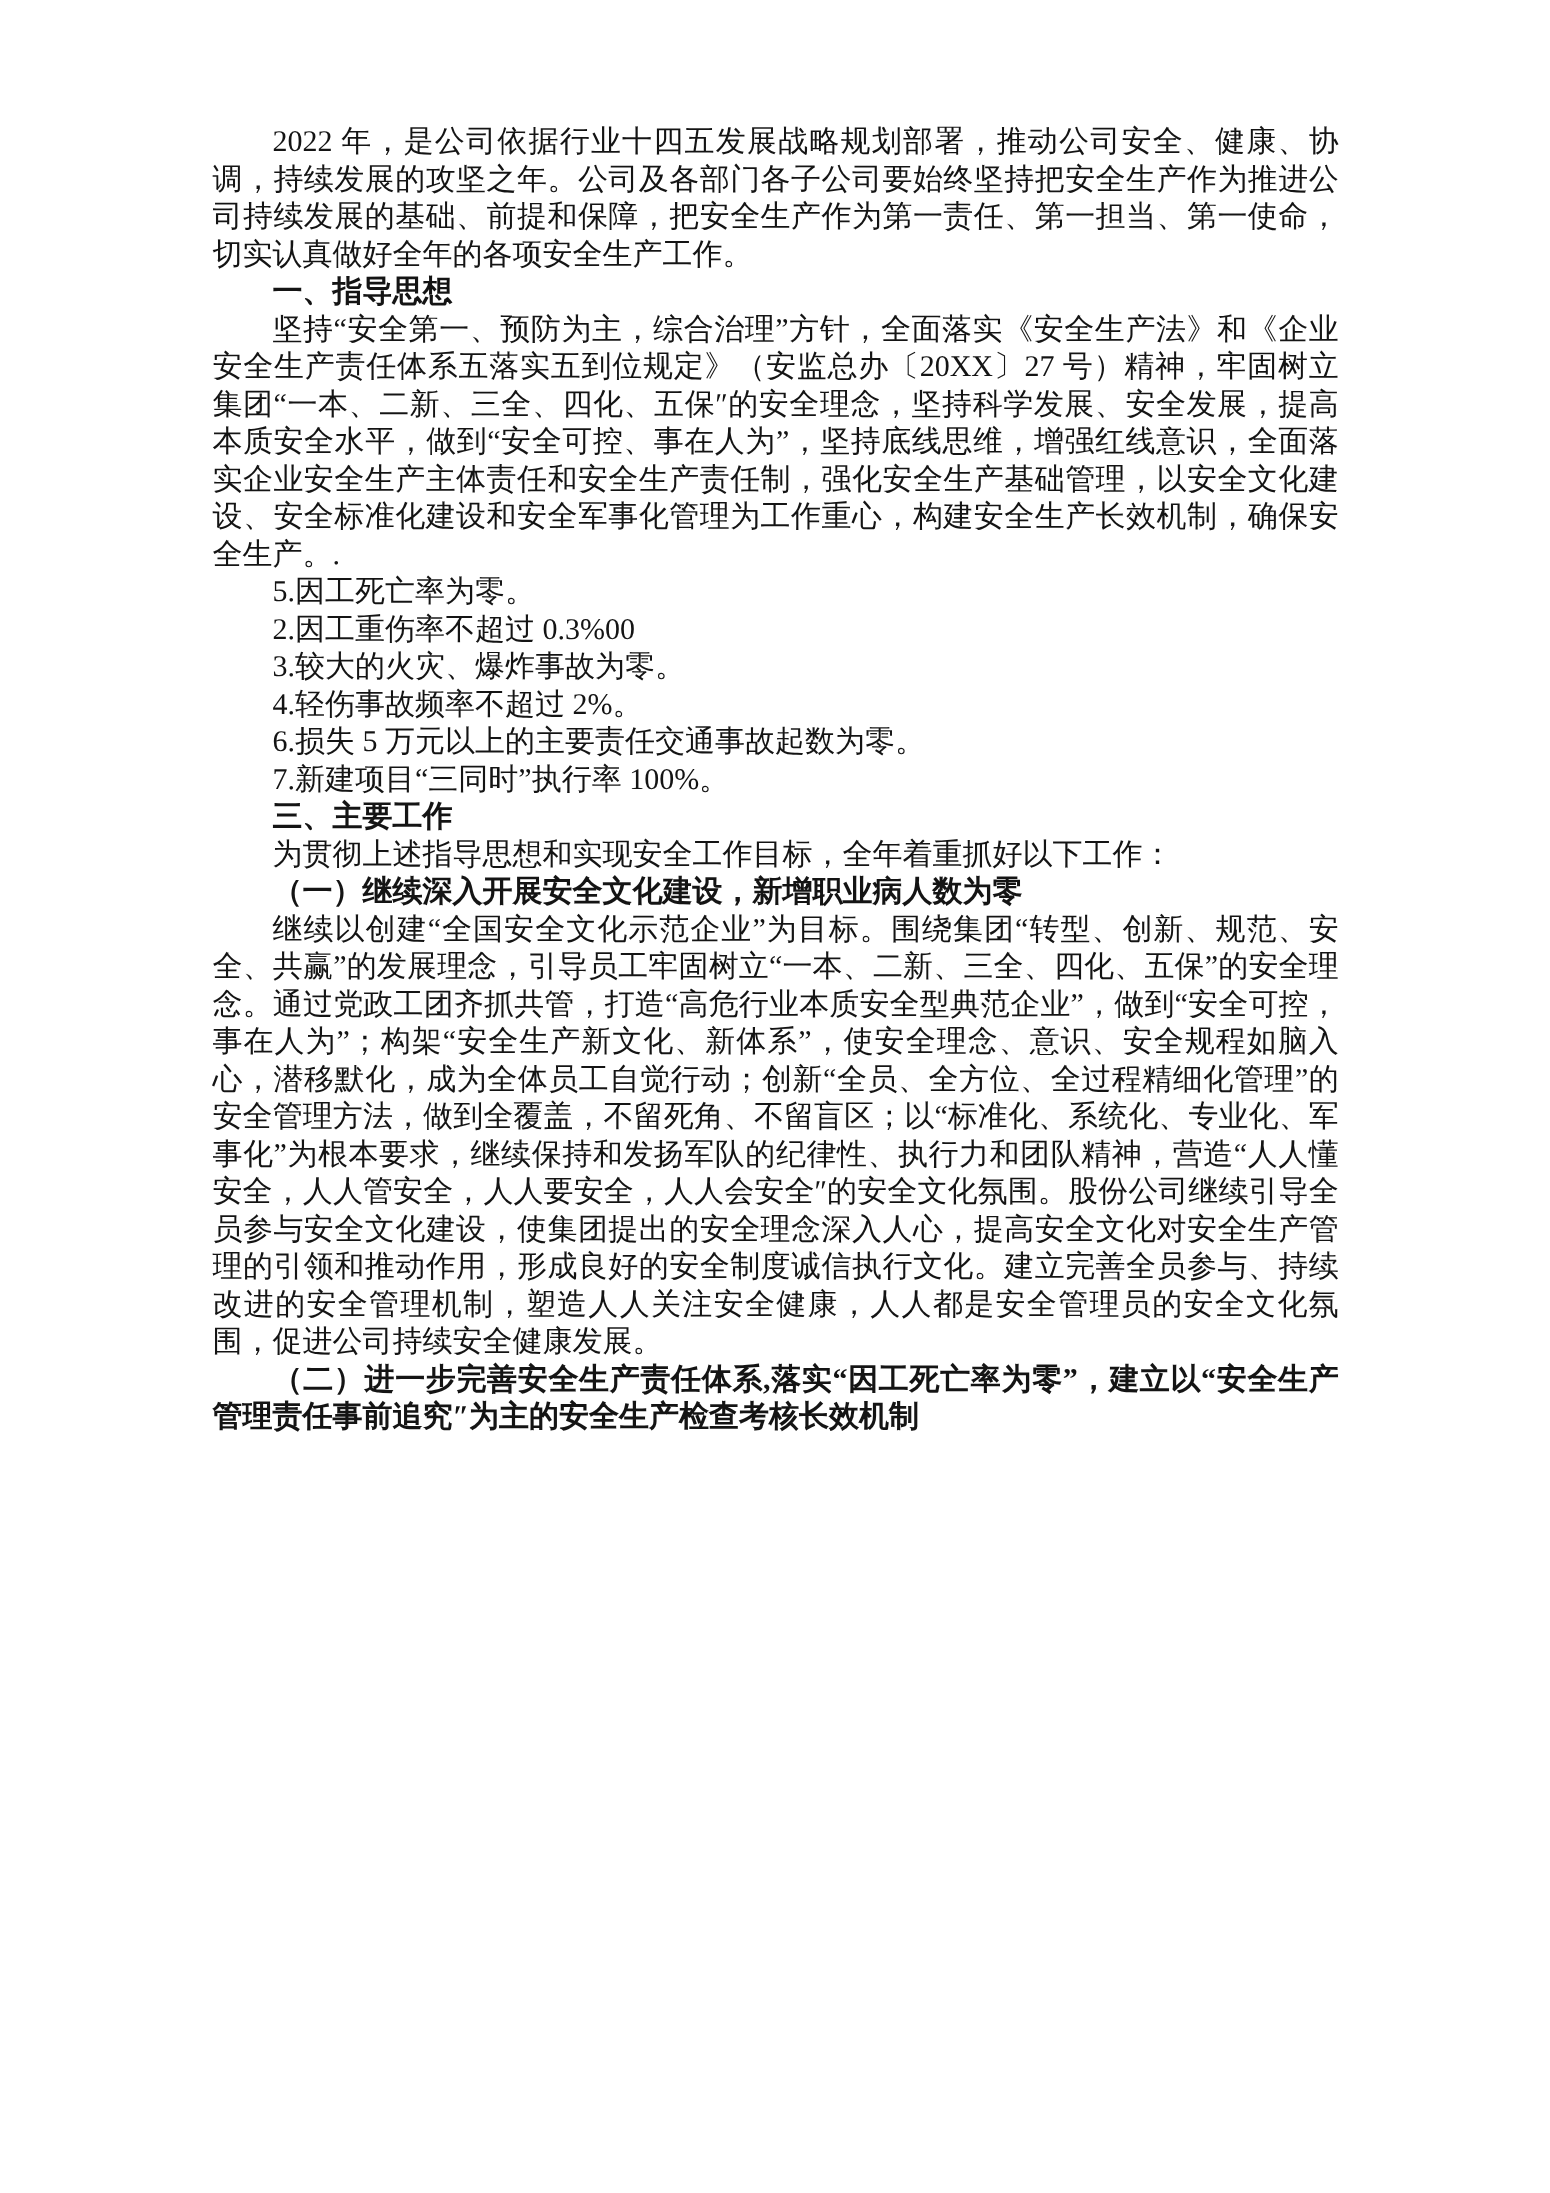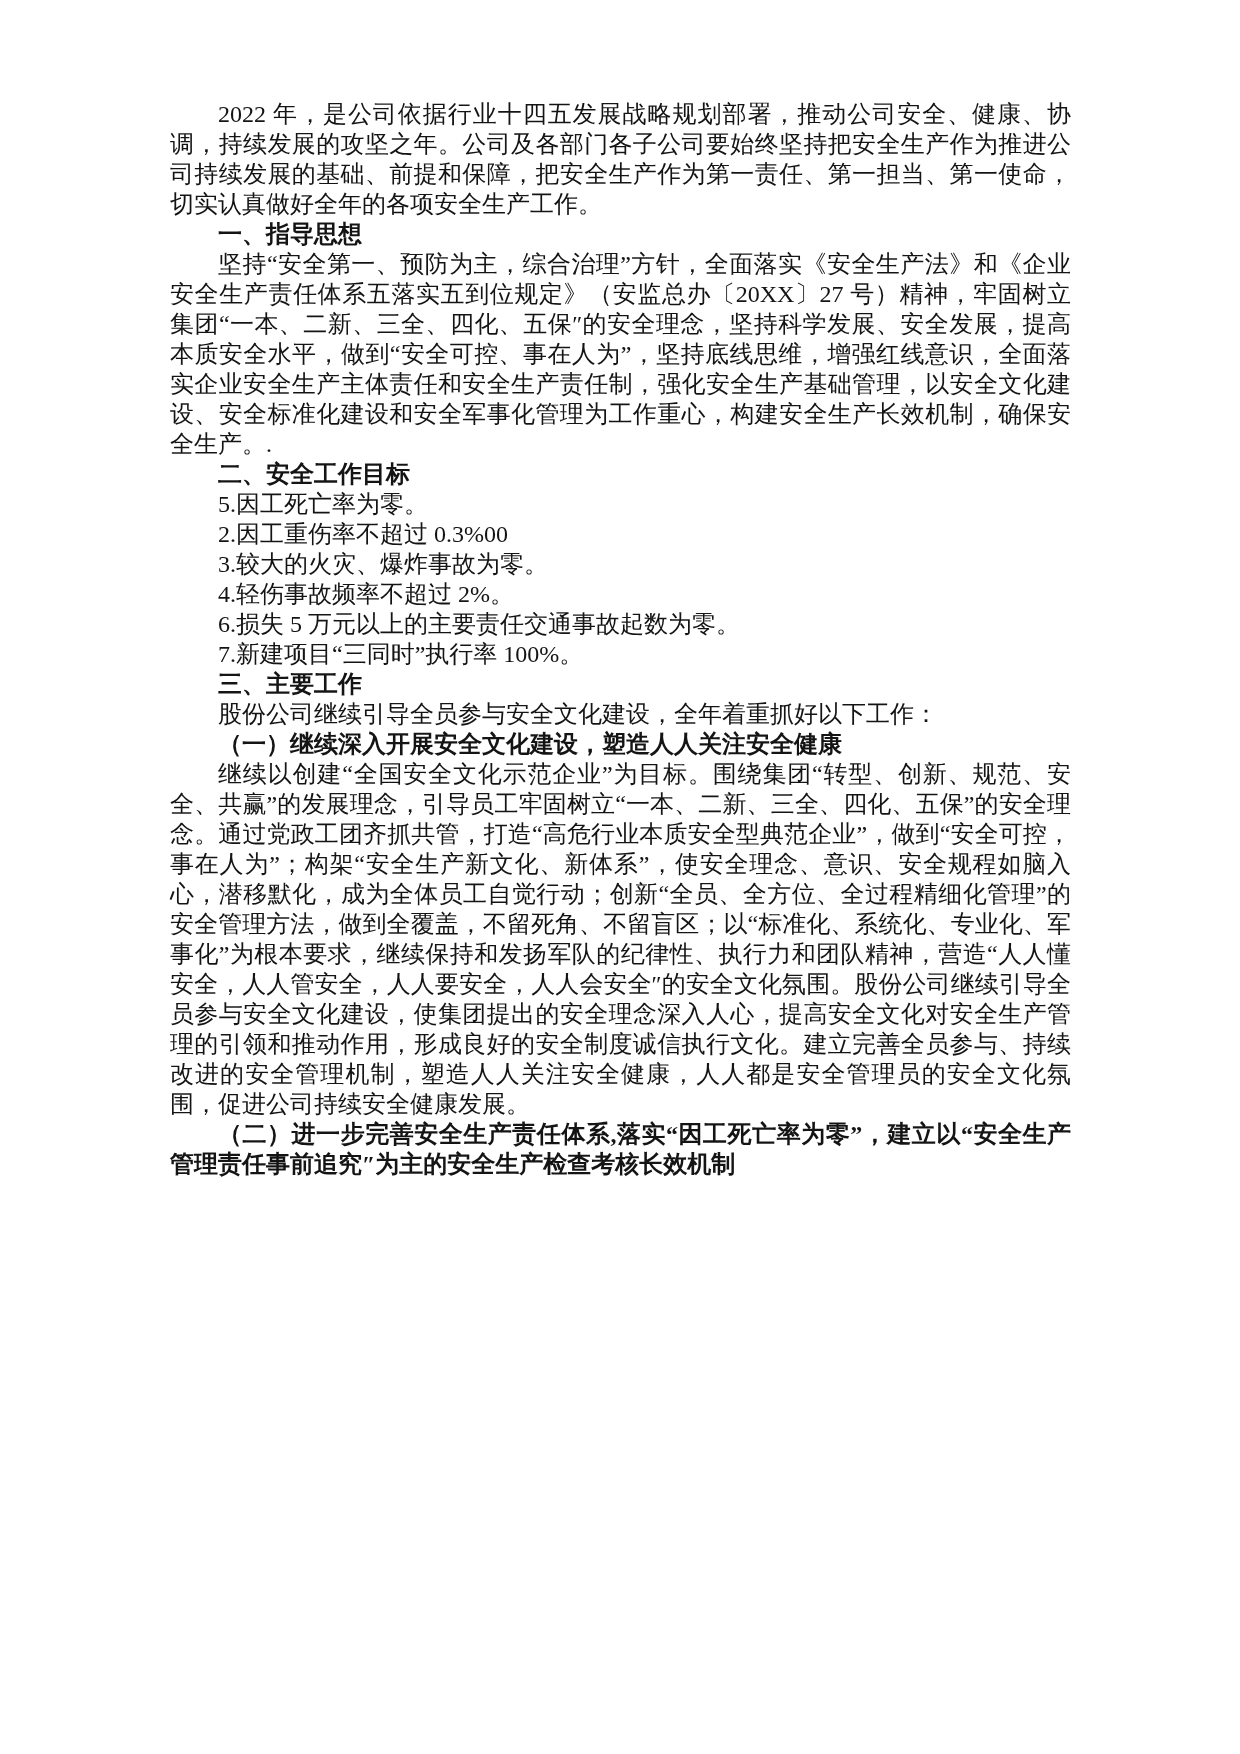--- a/index.html
+++ b/index.html
@@ -31,25 +31,24 @@
     font-weight: bold;
   }
 </style>
 </head>
 <body>
 
 <div class="page">
   <p class="block">2022 年，是公司依据行业十四五发展战略规划部署，推动公司安全、健康、协调，持续发展的攻坚之年。公司及各部门各子公司要始终坚持把安全生产作为推进公司持续发展的基础、前提和保障，把安全生产作为第一责任、第一担当、第一使命，切实认真做好全年的各项安全生产工作。</p>
   <p class="block bold">一、指导思想</p>
   <p class="block">坚持“安全第一、预防为主，综合治理”方针，全面落实《安全生产法》和《企业安全生产责任体系五落实五到位规定》（安监总办〔20XX〕27 号）精神，牢固树立集团“一本、二新、三全、四化、五保″的安全理念，坚持科学发展、安全发展，提高本质安全水平，做到“安全可控、事在人为”，坚持底线思维，增强红线意识，全面落实企业安全生产主体责任和安全生产责任制，强化安全生产基础管理，以安全文化建设、安全标准化建设和安全军事化管理为工作重心，构建安全生产长效机制，确保安全生产。.</p>
-  <p class="block bold">二、安全工作目标</p>
   <p class="block">5.因工死亡率为零。</p>
   <p class="block">2.因工重伤率不超过 0.3%00</p>
   <p class="block">3.较大的火灾、爆炸事故为零。</p>
   <p class="block">4.轻伤事故频率不超过 2%。</p>
   <p class="block">6.损失 5 万元以上的主要责任交通事故起数为零。</p>
   <p class="block">7.新建项目“三同时”执行率 100%。</p>
   <p class="block bold">三、主要工作</p>
-  <p class="block">股份公司继续引导全员参与安全文化建设，全年着重抓好以下工作：</p>
-  <p class="block bold">（一）继续深入开展安全文化建设，塑造人人关注安全健康</p>
+  <p class="block">为贯彻上述指导思想和实现安全工作目标，全年着重抓好以下工作：</p>
+  <p class="block bold">（一）继续深入开展安全文化建设，新增职业病人数为零</p>
   <p class="block">继续以创建“全国安全文化示范企业”为目标。围绕集团“转型、创新、规范、安全、共赢”的发展理念，引导员工牢固树立“一本、二新、三全、四化、五保”的安全理念。通过党政工团齐抓共管，打造“高危行业本质安全型典范企业”，做到“安全可控，事在人为”；构架“安全生产新文化、新体系”，使安全理念、意识、安全规程如脑入心，潜移默化，成为全体员工自觉行动；创新“全员、全方位、全过程精细化管理”的安全管理方法，做到全覆盖，不留死角、不留盲区；以“标准化、系统化、专业化、军事化”为根本要求，继续保持和发扬军队的纪律性、执行力和团队精神，营造“人人懂安全，人人管安全，人人要安全，人人会安全″的安全文化氛围。股份公司继续引导全员参与安全文化建设，使集团提出的安全理念深入人心，提高安全文化对安全生产管理的引领和推动作用，形成良好的安全制度诚信执行文化。建立完善全员参与、持续改进的安全管理机制，塑造人人关注安全健康，人人都是安全管理员的安全文化氛围，促进公司持续安全健康发展。</p>
   <p class="block bold">（二）进一步完善安全生产责任体系,落实“因工死亡率为零”，建立以“安全生产管理责任事前追究″为主的安全生产检查考核长效机制</p>
 </div>
 
 </body></html>

